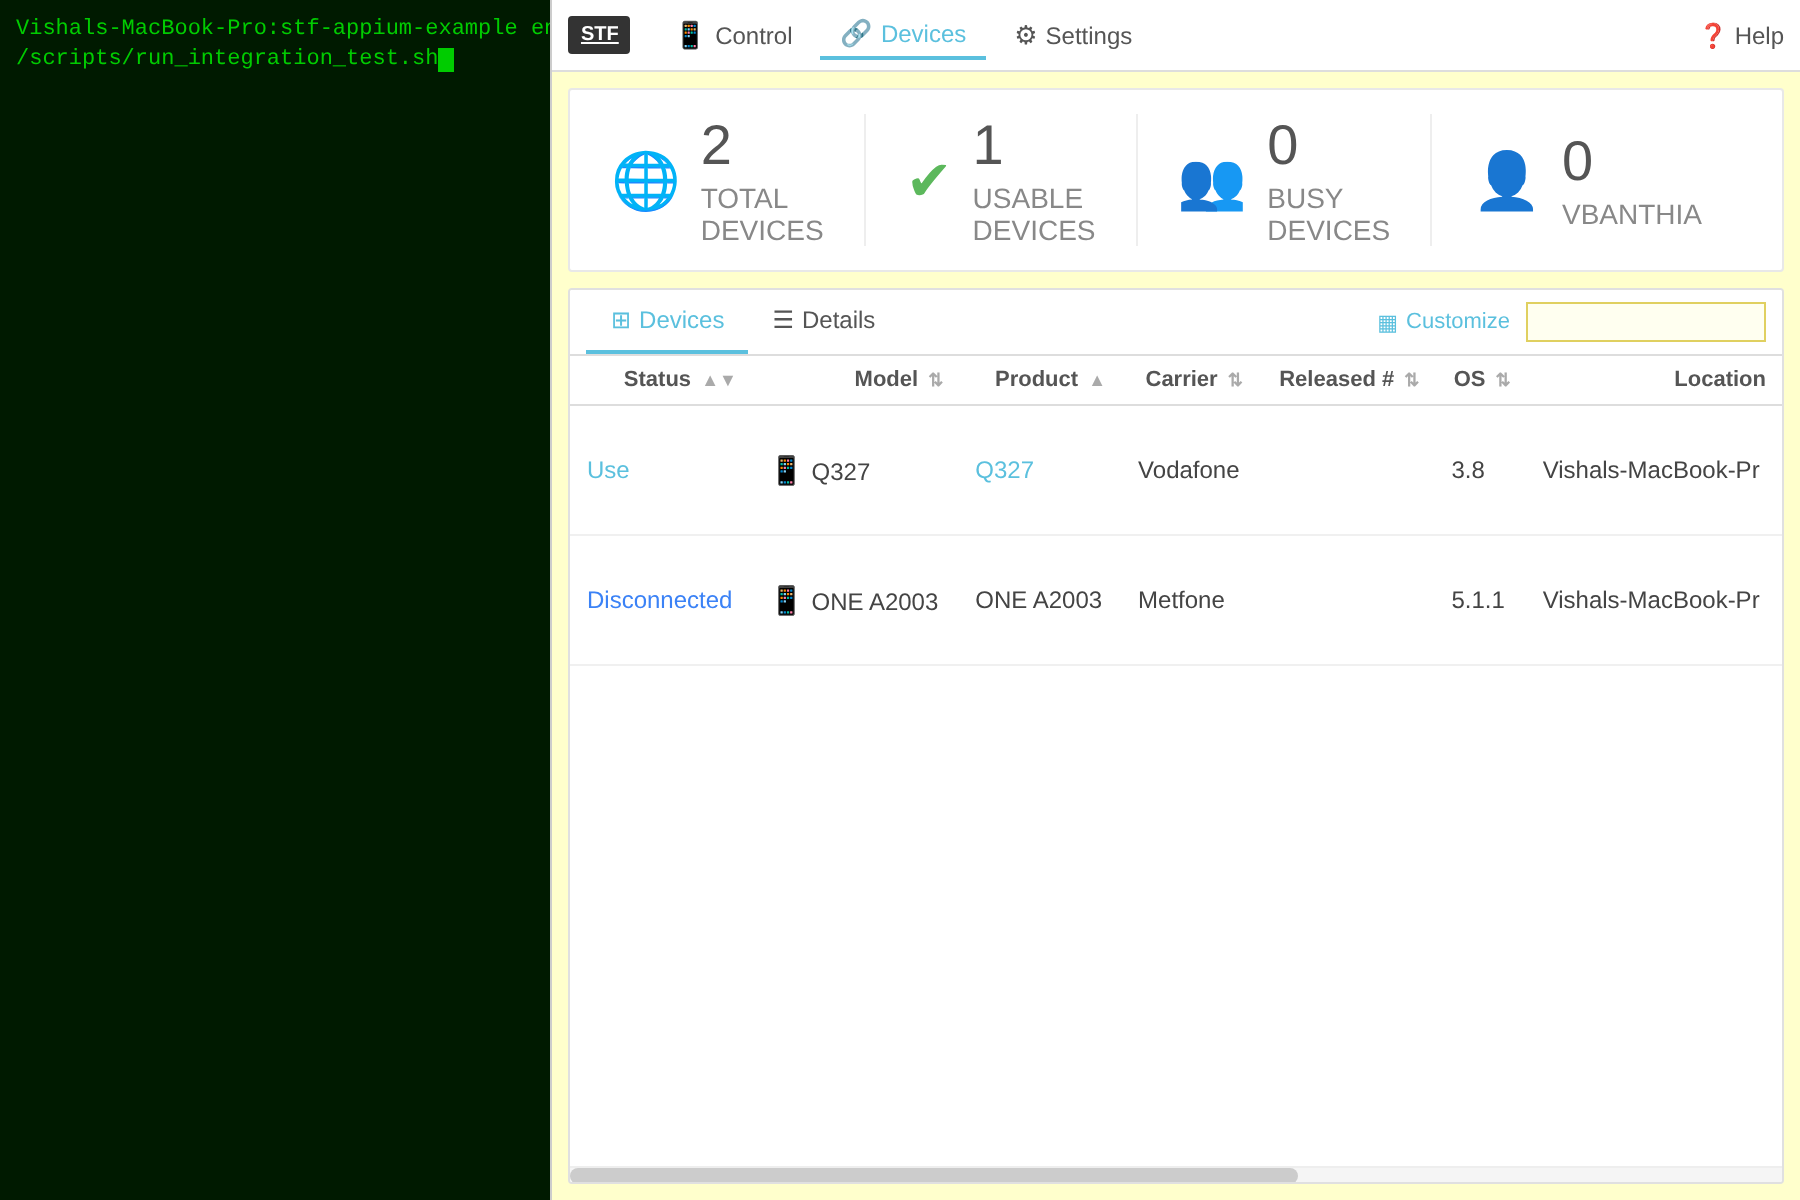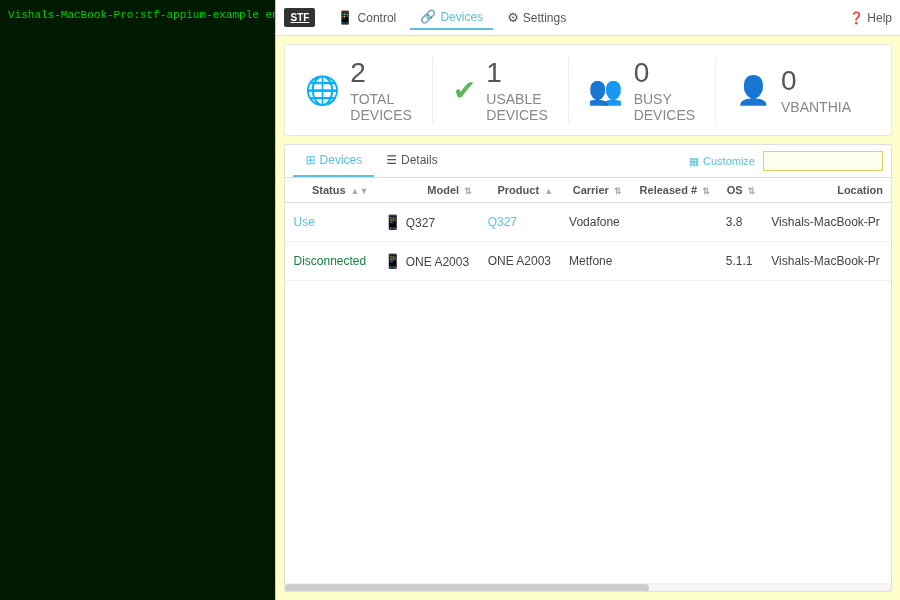--- a/index.html
+++ b/index.html
@@ -163,27 +163,27 @@
       text-align: right;
       padding: 6px 8px;
       color: #555;
       font-weight: 600;
       font-size: 11px;
       white-space: nowrap;
       cursor: pointer;
     }
     #device-table th .sort-icon { font-size: 9px; color: #aaa; margin-left: 2px; }
     #device-table td {
-      padding: 11px 8px;
+      padding: 24px 8px;
       color: #444;
       border-bottom: 1px solid #f0f0f0;
       white-space: nowrap;
     }
     .status-use { color: #5bc0de; cursor: pointer; }
-    .status-disconnected { color: #15803d; }
+    .status-disconnected { color: #3b82f6; }
     .phone-icon { font-size: 14px; color: #333; }
 
     
     .table-wrapper {
       overflow: auto;
       flex: 1;
     }
     .scrollbar-track {
       height: 8px;
       background: #f5f5f5;
@@ -197,20 +197,21 @@
       border-radius: 4px;
       position: absolute;
       left: 0;
     }
   </style>
 </head>
 <body>
 
 <div id="terminal">
   <div class="line">Vishals-MacBook-Pro:stf-appium-example enigmo$ DEVICE_SERIAL=B01311635102856 .</div>
+  <div class="line"><span>/scripts/run_integration_test.sh</span><span class="cursor"></span></div>
 </div>
 
 <div id="right-panel">
 
   <div id="top-nav">
     <div class="nav-logo">STF</div>
 
     <div class="nav-item">
       <span class="nav-icon">📱</span>
       <span>Control</span>

